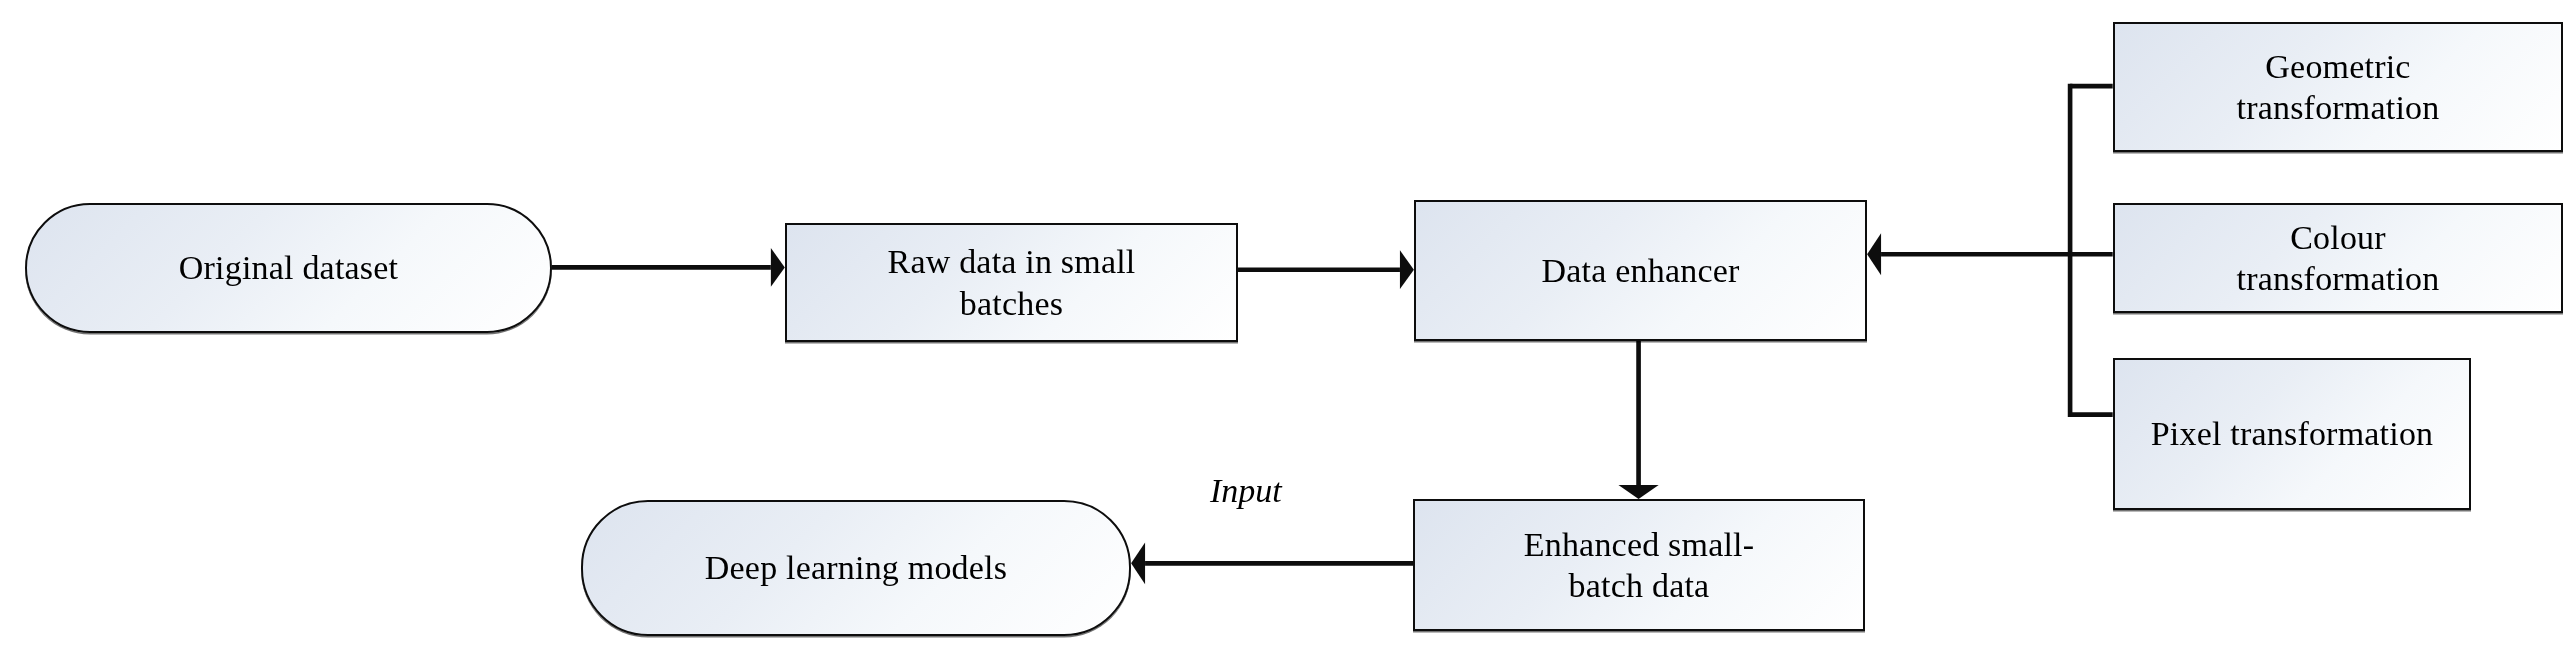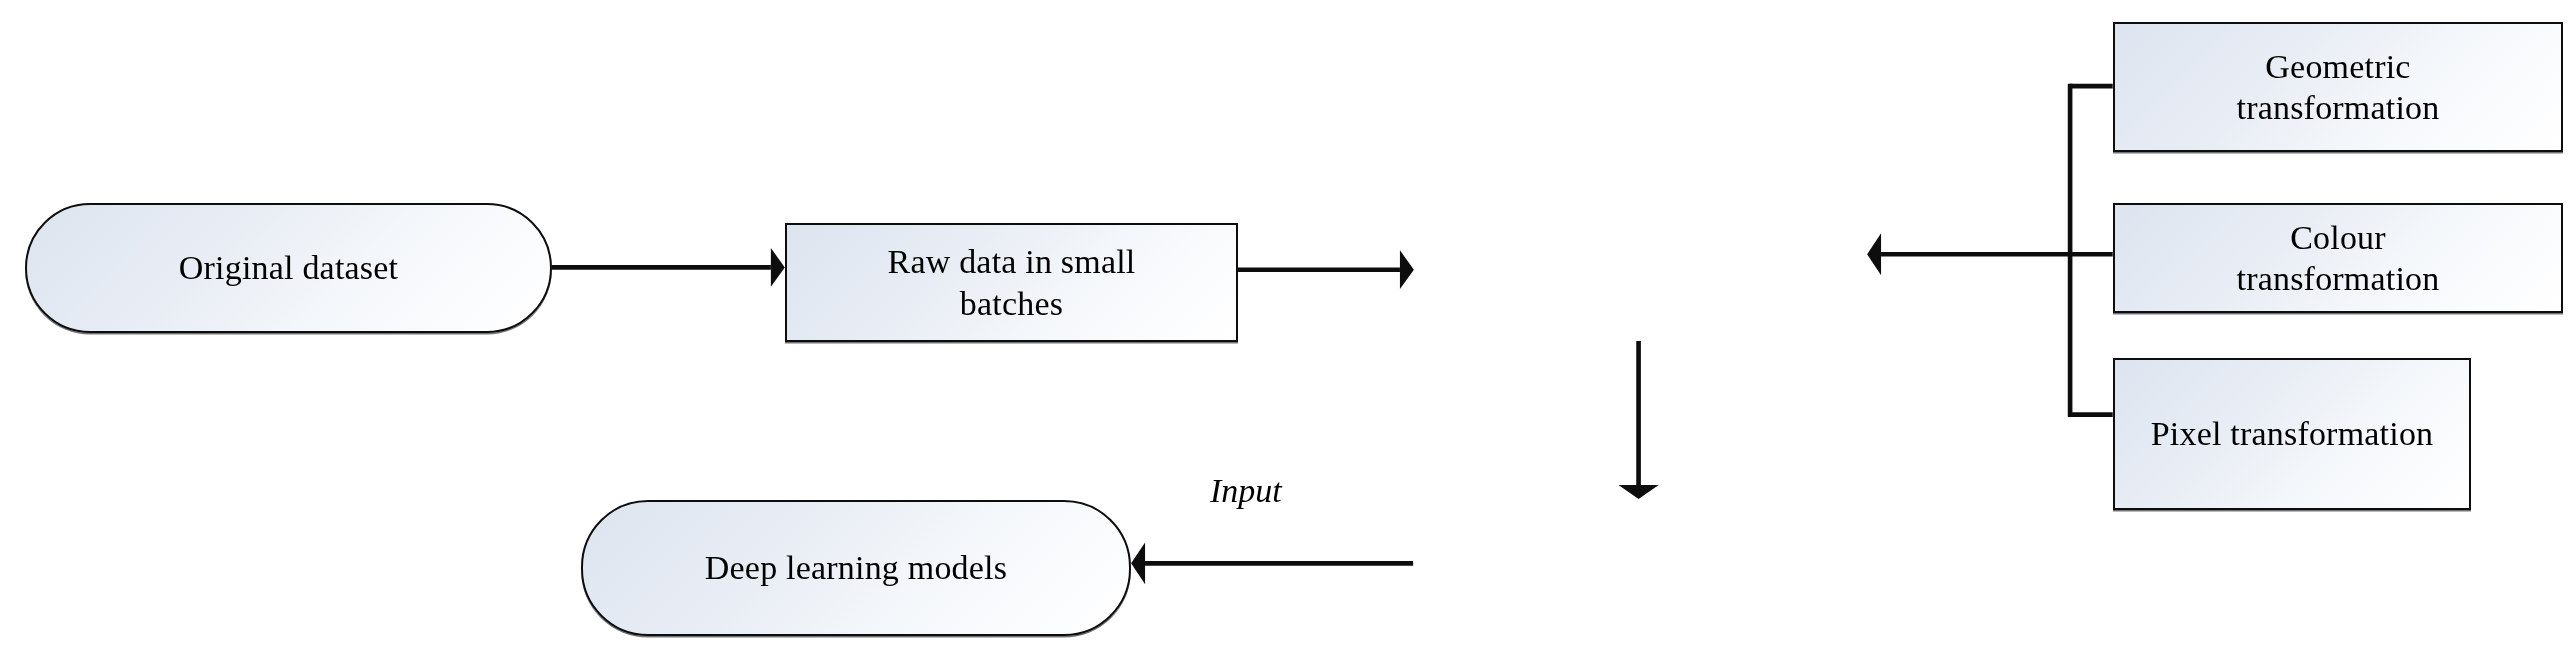--- a/index.html
+++ b/index.html
@@ -104,35 +104,42 @@
 
   <div class="node rounded" style="left:25px; top:203px; width:527px; height:130px;">
     <span class="label">Original dataset</span>
   </div>
 
   <div class="node" style="left:785px; top:194px; width:453px; height:119px;margin-top:29px;">
     <span class="label">Raw data in small
 batches</span>
   </div>
 
+  <div class="node" style="left:1414px; top:200px; width:453px; height:141px;">
+    <span class="label">Data enhancer</span>
+  </div>
 
   <div class="node" style="left:2113px; top:22px; width:450px; height:130px;">
     <span class="label">Geometric
 transformation</span>
   </div>
 
   <div class="node" style="left:2113px; top:203px; width:450px; height:110px;">
     <span class="label">Colour
 transformation</span>
   </div>
 
   <div class="node" style="left:2113px; top:358px; width:358px; height:152px;">
     <span class="label">Pixel transformation</span>
   </div>
 
+  <div class="node" style="left:1413px; top:499px; width:452px; height:132px;">
+    <span class="label">Enhanced small-
+batch data</span>
+  </div>
 
   <div class="node rounded" style="left:581px; top:500px; width:550px; height:136px;">
     <span class="label">Deep learning models</span>
   </div>
 
   <div class="edge-label" style="left:1210px; top:474px;">Input</div>
 
 </div>
 
 

